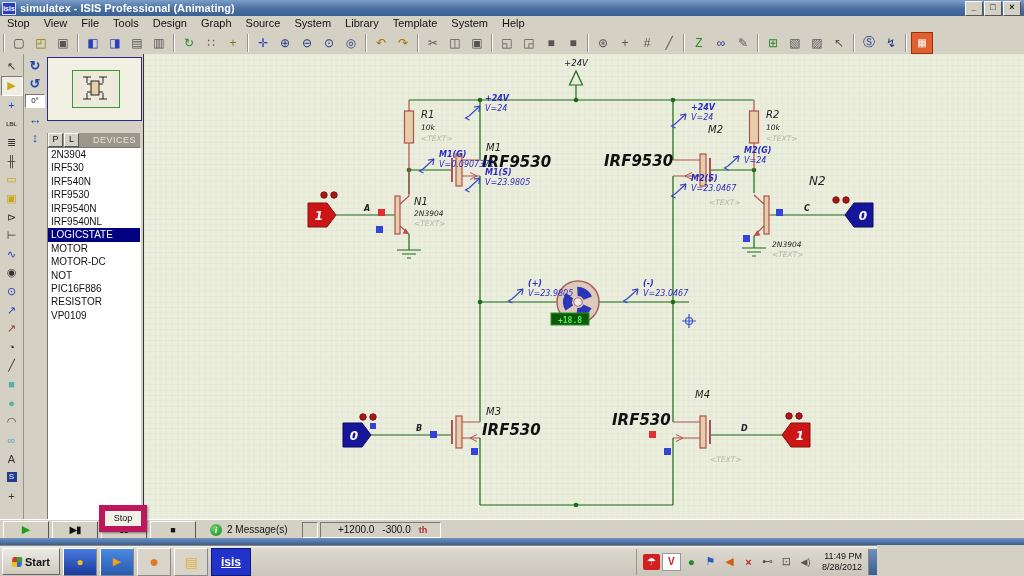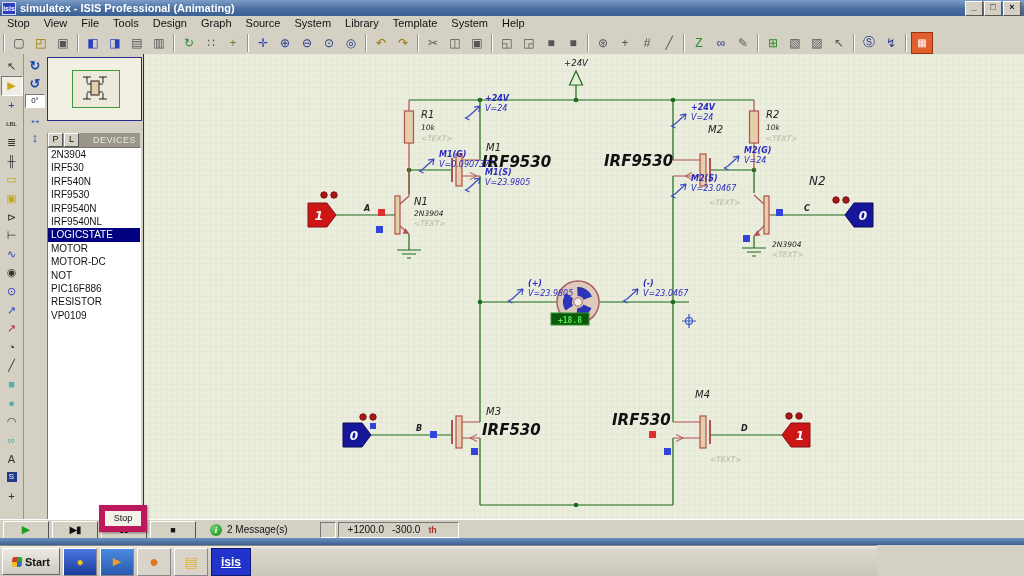--- a/index.html
+++ b/index.html
@@ -44,25 +44,25 @@
   #canvas{left:143px;top:54px;width:881px;height:465px;background:#ebeedd;border-left:1px solid #333;}
   
   #statusbar{left:0;top:519px;width:1024px;height:19px;background:#d4d0c4;border-top:1px solid #fff;display:flex;align-items:center;}
   .animbtn{width:44px;height:16px;margin-left:3px;background:#d4d0c4;border:1px solid;border-color:#fff #555 #555 #fff;display:flex;align-items:center;justify-content:center;font-size:9px;}
   .animbtn::before{content:attr(data-g);}
   .a-play{color:#1aa01a;font-size:11px;}
   .a-step{color:#111;font-size:10px;letter-spacing:-1px;}
   .a-pause{color:#111;font-size:8px;letter-spacing:0px;}
   .a-stop{color:#111;font-size:9px;}
   #msgicon{width:12px;height:12px;border-radius:50%;background:radial-gradient(circle at 35% 30%,#6fd06f,#148a14);color:#fff;font-size:9px;font-weight:bold;text-align:center;line-height:12px;margin:0 5px 0 14px;font-family:"Liberation Serif",serif;font-style:italic;}
-  #msgtext{font-size:10px;color:#111;margin-right:28px;}
+  #msgtext{font-size:10px;color:#111;margin-right:10px;}
   .sunken{border:1px solid;border-color:#777 #fff #fff #777;height:14px;display:flex;align-items:center;font-size:10px;color:#111;padding:0 4px;}
   #animstatus{width:668px;}
   #panel-small{width:6px;margin-left:4px;}
-  #coords{width:106px;margin-left:2px;justify-content:flex-start;gap:8px;padding-left:9px;}
+  #coords{width:106px;margin-left:2px;justify-content:center;gap:8px;padding-left:9px;}
   #coord-units{color:#b03030;font-weight:bold;font-size:9px;}
   #tooltip{left:99px;top:505px;width:36px;height:15px;background:#f4f2e8;border:6px solid #be185d;font-size:9px;color:#111;text-align:center;line-height:14px;z-index:50;box-shadow:1px 1px 2px rgba(0,0,0,.4);}
   #winbottom{left:0;top:538px;width:1024px;height:7px;background:linear-gradient(180deg,#6d90bd,#3a5f93);}
   
   #taskbar{left:0;top:545px;width:877px;height:31px;background:linear-gradient(180deg,#f2f0ea 0%,#dcd8ce 10%,#c9c5ba 100%);border-top:1px solid #8a867a;display:flex;align-items:center;}
   #startbtn{width:56px;height:25px;margin-left:2px;background:linear-gradient(180deg,#eceae2,#cdc9be);border:1px solid;border-color:#fff #666 #666 #fff;display:flex;align-items:center;justify-content:center;gap:3px;font-size:11px;font-weight:bold;color:#111;}
   #startflag{width:10px;height:10px;background:conic-gradient(from 0deg,#38a038 0 25%,#3868c8 0 50%,#e8c020 0 75%,#d03828 0);border-radius:2px;transform:skewX(-6deg);}
   .qlbtn{width:32px;height:26px;margin-left:3px;border:1px solid;border-color:#fff #888 #888 #fff;display:flex;align-items:center;justify-content:center;font-size:14px;background:#d8d4ca;}
   .qlbtn::before{content:attr(data-g);}
   .ql-lock{background:linear-gradient(180deg,#4a7ae0,#1a3a9a);color:#f0c020;font-size:12px;}
@@ -498,13 +498,29 @@
 <div class="abs" id="taskbar">
   <div id="startbtn">
     <span id="startflag"></span>
     <span>Start</span>
   </div>
   <div class="qlbtn ql-lock" data-g="●"></div>
   <div class="qlbtn ql-wmp" data-g="▶"></div>
   <div class="qlbtn ql-ff" data-g="●"></div>
   <div class="qlbtn ql-folder" data-g="▤"></div>
   <div id="isisbtn">isis</div>
+  <div id="tray">
+    <div class="trayicon t-avira" data-g="☂"></div>
+    <div class="trayicon t-v" data-g="V"></div>
+    <div class="trayicon t-globe" data-g="●"></div>
+    <div class="trayicon t-flag" data-g="⚑"></div>
+    <div class="trayicon t-sndo" data-g="◀"></div>
+    <div class="trayicon t-redx" data-g="×"></div>
+    <div class="trayicon t-plug" data-g="⊷"></div>
+    <div class="trayicon t-net" data-g="⊡"></div>
+    <div class="trayicon t-snd" data-g="◀)"></div>
+    <div id="clock">
+      <div>11:49 PM</div>
+      <div>8/28/2012</div>
+    </div>
+    <div id="showdesk"></div>
+  </div>
 </div>
 
 </body></html>

